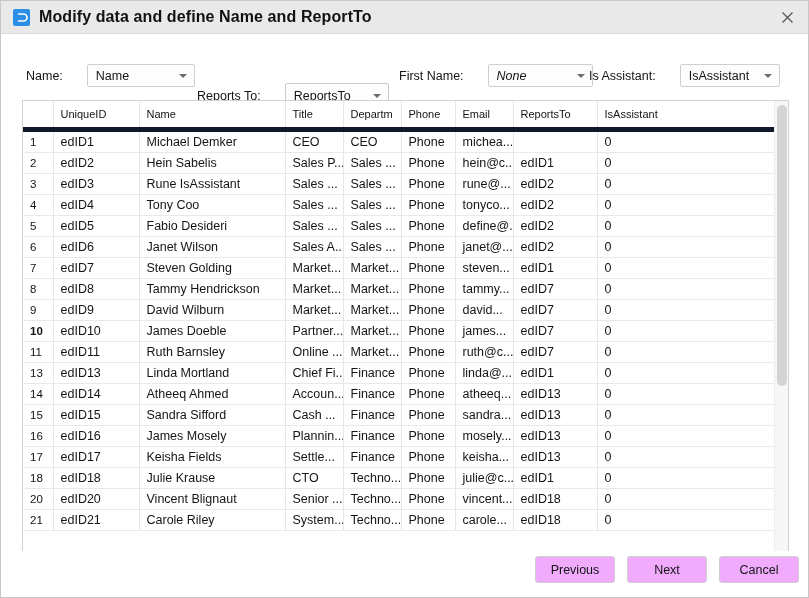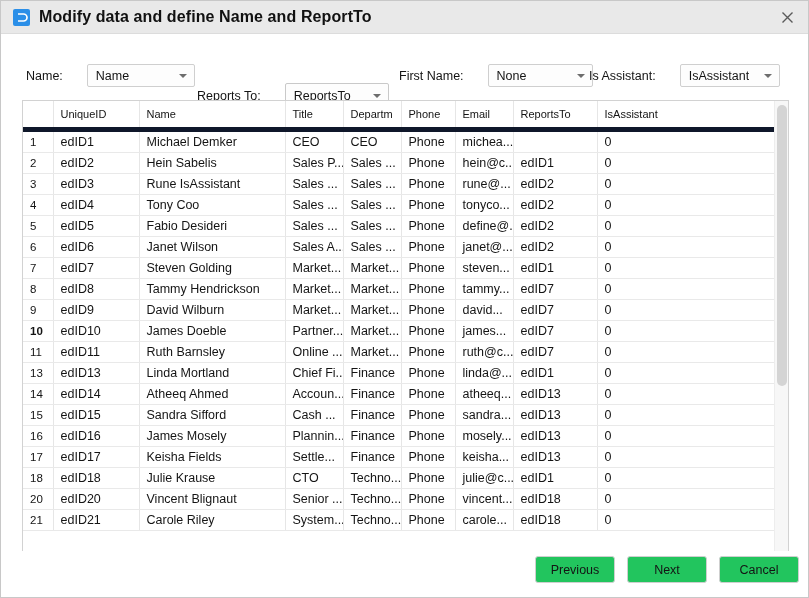--- a/index.html
+++ b/index.html
@@ -126,21 +126,21 @@
     border-right: 4px solid transparent;
     border-top: 4px solid #6d6d6d;
   }
 
   
   #grp-name     { left: 25px; }
   #grp-name .combo     { width: 108px; }
   #grp-reports  { left: 196px; margin-top: 20px; }
   #grp-reports .combo  { width: 104px; }
   #grp-first    { left: 398px; }
-  #grp-first .combo    { width: 105px; }
+  #grp-first .combo    { width: 105px; font-style: italic; }
   #grp-assist   { left: 588px; }
   #grp-assist .combo   { width: 100px; }
 
   
   .grid-wrap {
     position: absolute;
     left: 21px;
     top: 99px;
     width: 767px;
     height: 452px;
@@ -237,21 +237,21 @@
     left: 0;
     bottom: 0;
     width: 809px;
     height: 46px;
     background: #ffffff;
   }
   .btn {
     position: absolute;
     top: 5px;
     height: 27px;
-    background: #22c55e;
+    background: #f0abfc;
     border: 1px solid #cfcfcf;
     border-radius: 3px;
     box-sizing: border-box;
     font-size: 12.5px;
     font-family: "Liberation Sans", sans-serif;
     color: #141414;
     cursor: default;
     display: flex;
     align-items: center;
     justify-content: center;

